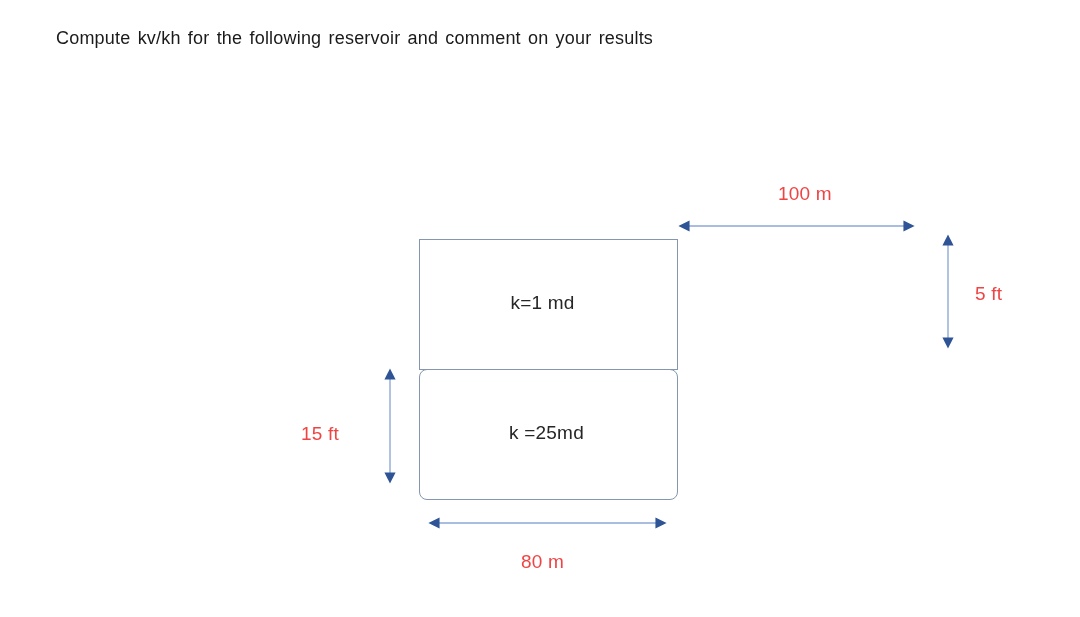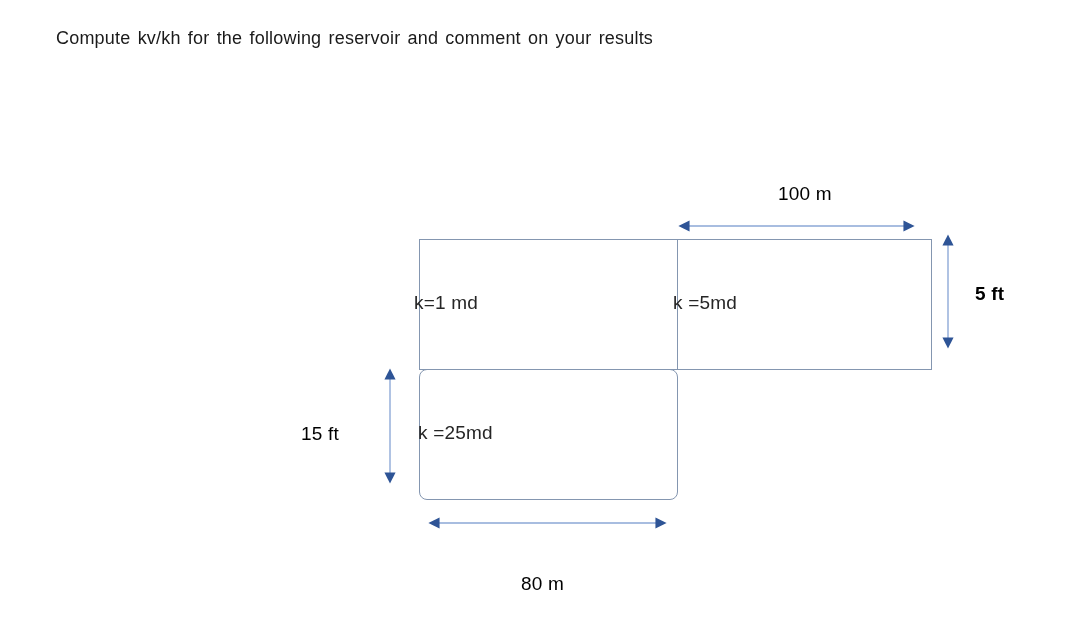--- a/index.html
+++ b/index.html
@@ -44,20 +44,21 @@
     height: 261px;
     box-sizing: border-box;
   }
 
   .cell {
     position: absolute;
     box-sizing: border-box;
     border: 1.4px solid #8496b0;
     display: flex;
     align-items: center;
+    justify-content: center;
   }
 
   .cell-tl { left: 0px;   top: 0px;   width: 259px; height: 131px; }
   .cell-tr { left: 258px; top: 0px;   width: 255px; height: 131px; }
   .cell-bl { left: 0px;   top: 130px; width: 259px; height: 131px; border-radius: 8px; }
   .cell-br { left: 258px; top: 130px; width: 255px; height: 131px; }
 
   .cell-label {
     font-size: 19px;
     color: #262626;
@@ -76,45 +77,42 @@
     top: 0;
     width: 1080px;
     height: 617px;
     pointer-events: none;
   }
 
   
   .dim-label {
     position: absolute;
     font-size: 19px;
-    color: #000000;
+    color: #ef4444;
     white-space: nowrap;
     letter-spacing: 0.2px;
   }
   .dim-100m { left: 778px; top: 183px; }
-  .dim-5ft  { left: 975px; top: 283px; font-weight: bold; }
+  .dim-5ft  { left: 975px; top: 283px; }
   .dim-15ft { left: 301px; top: 423px; text-align: right; }
-  .dim-80m  { left: 521px; top: 573px; }
+  .dim-80m  { left: 521px; top: 551px; }
 </style>
 </head>
 <body>
 
 <div id="page">
 
   <div class="title">Compute kv/kh for the following  reservoir and comment on your results</div>
 
   <div class="reservoir">
 
     <div class="cell cell-tl">
       <span class="cell-label">k=1 md</span>
     </div>
 
-    <div class="cell cell-tr">
-      <span class="cell-label">k =5md</span>
-    </div>
 
     <div class="cell cell-bl">
       <span class="cell-label">k =25md</span>
     </div>
 
 
   </div>
 
   <svg class="dim-svg" viewBox="0 0 1080 617">
     <defs>

